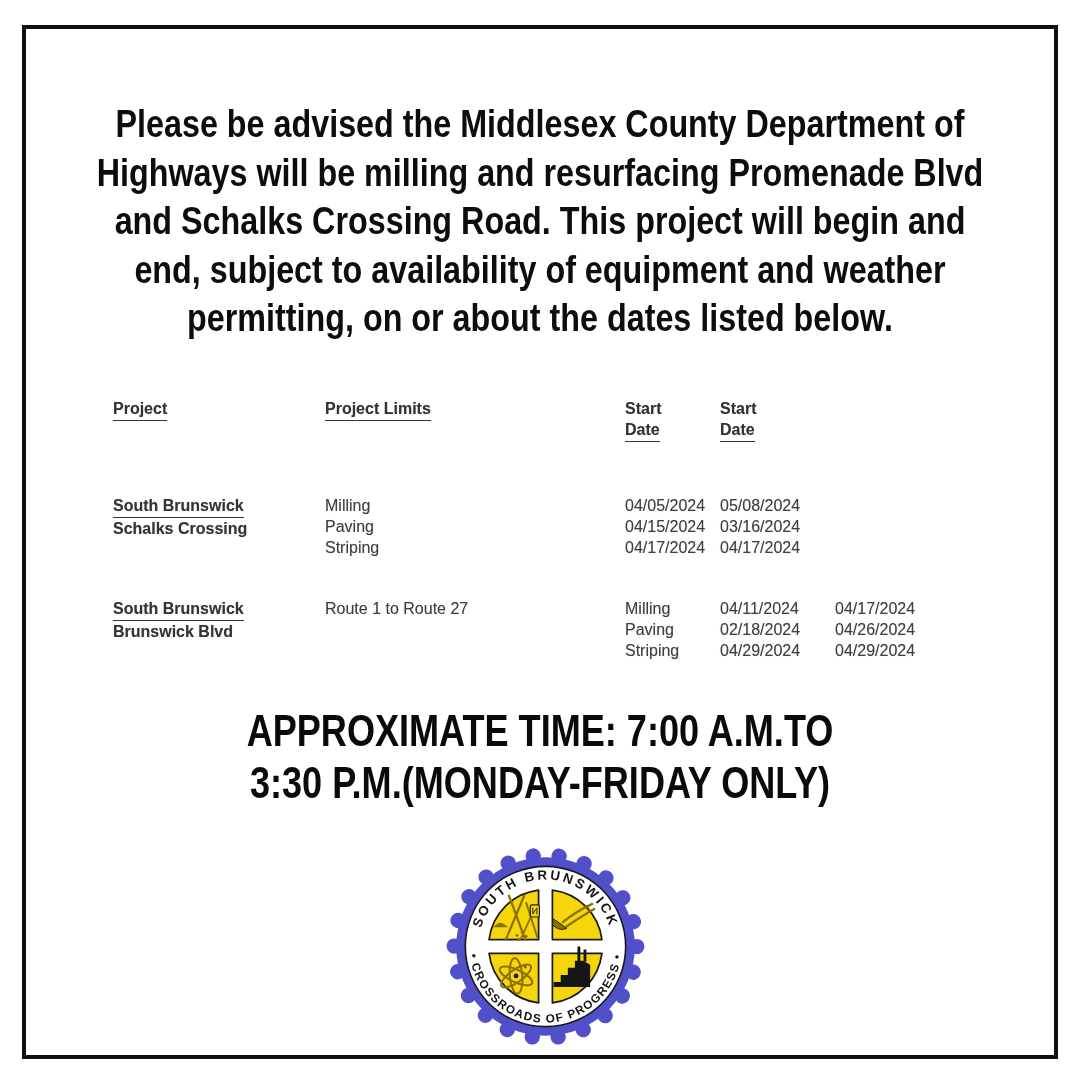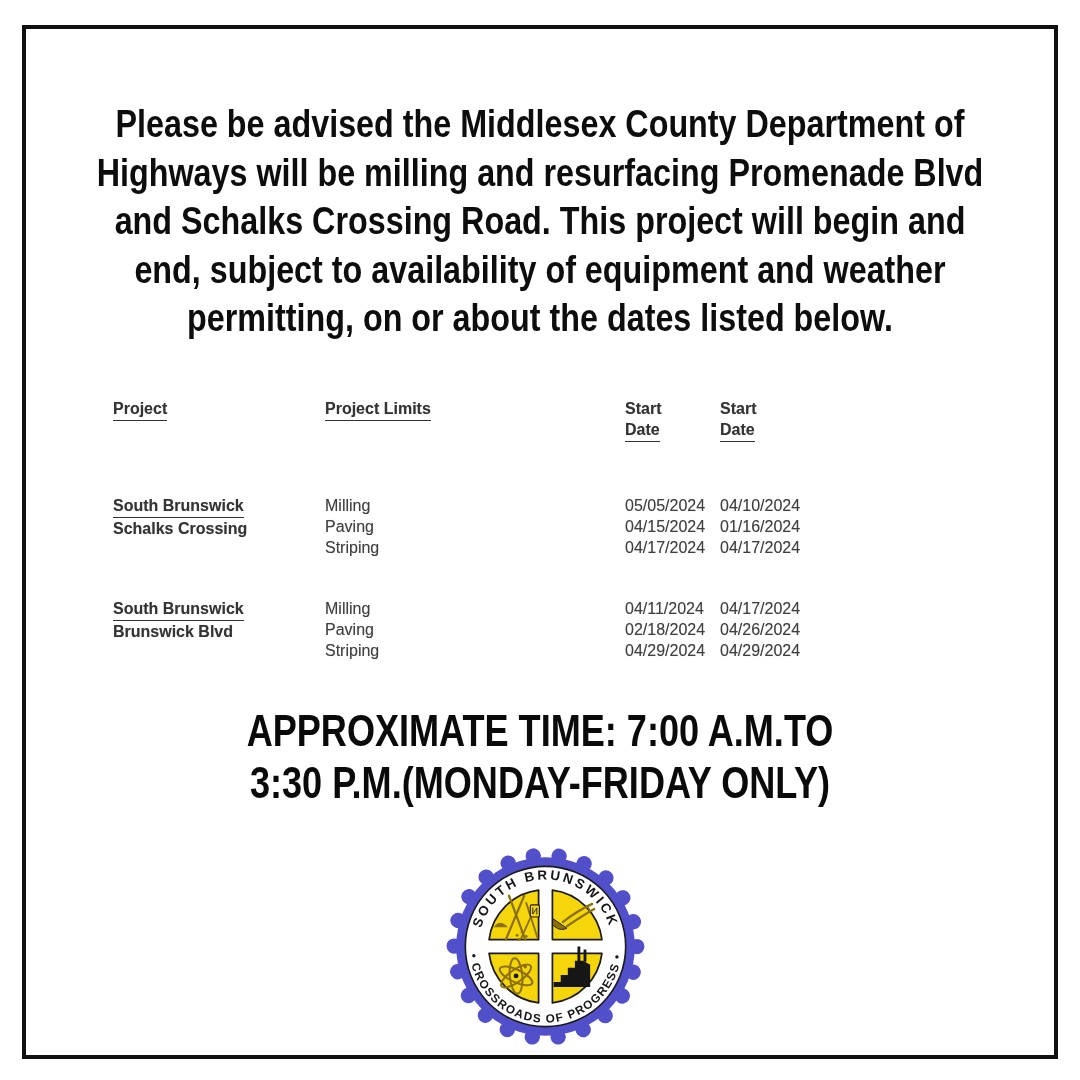--- a/index.html
+++ b/index.html
@@ -78,35 +78,38 @@
       <div class="proj cellstack">
         <div><span class="u">South Brunswick</span></div>
         <div>Schalks Crossing</div>
       </div>
       <div class="cellstack">
         <div>Milling</div>
         <div>Paving</div>
         <div>Striping</div>
       </div>
       <div class="cellstack">
-        <div>05/05/2024</div>
+        <div>04/05/2024</div>
         <div>04/15/2024</div>
         <div>04/17/2024</div>
       </div>
       <div class="cellstack">
-        <div>04/10/2024</div>
-        <div>01/16/2024</div>
+        <div>05/08/2024</div>
+        <div>03/16/2024</div>
         <div>04/17/2024</div>
       </div>
     </div>
 
     <div class="srow datarow2">
       <div class="proj cellstack">
         <div><span class="u">South Brunswick</span></div>
         <div>Brunswick Blvd</div>
+      </div>
+      <div class="cellstack">
+        <div>Route 1 to Route 27</div>
       </div>
       <div class="cellstack">
         <div>Milling</div>
         <div>Paving</div>
         <div>Striping</div>
       </div>
       <div class="cellstack">
         <div>04/11/2024</div>
         <div>02/18/2024</div>
         <div>04/29/2024</div>

